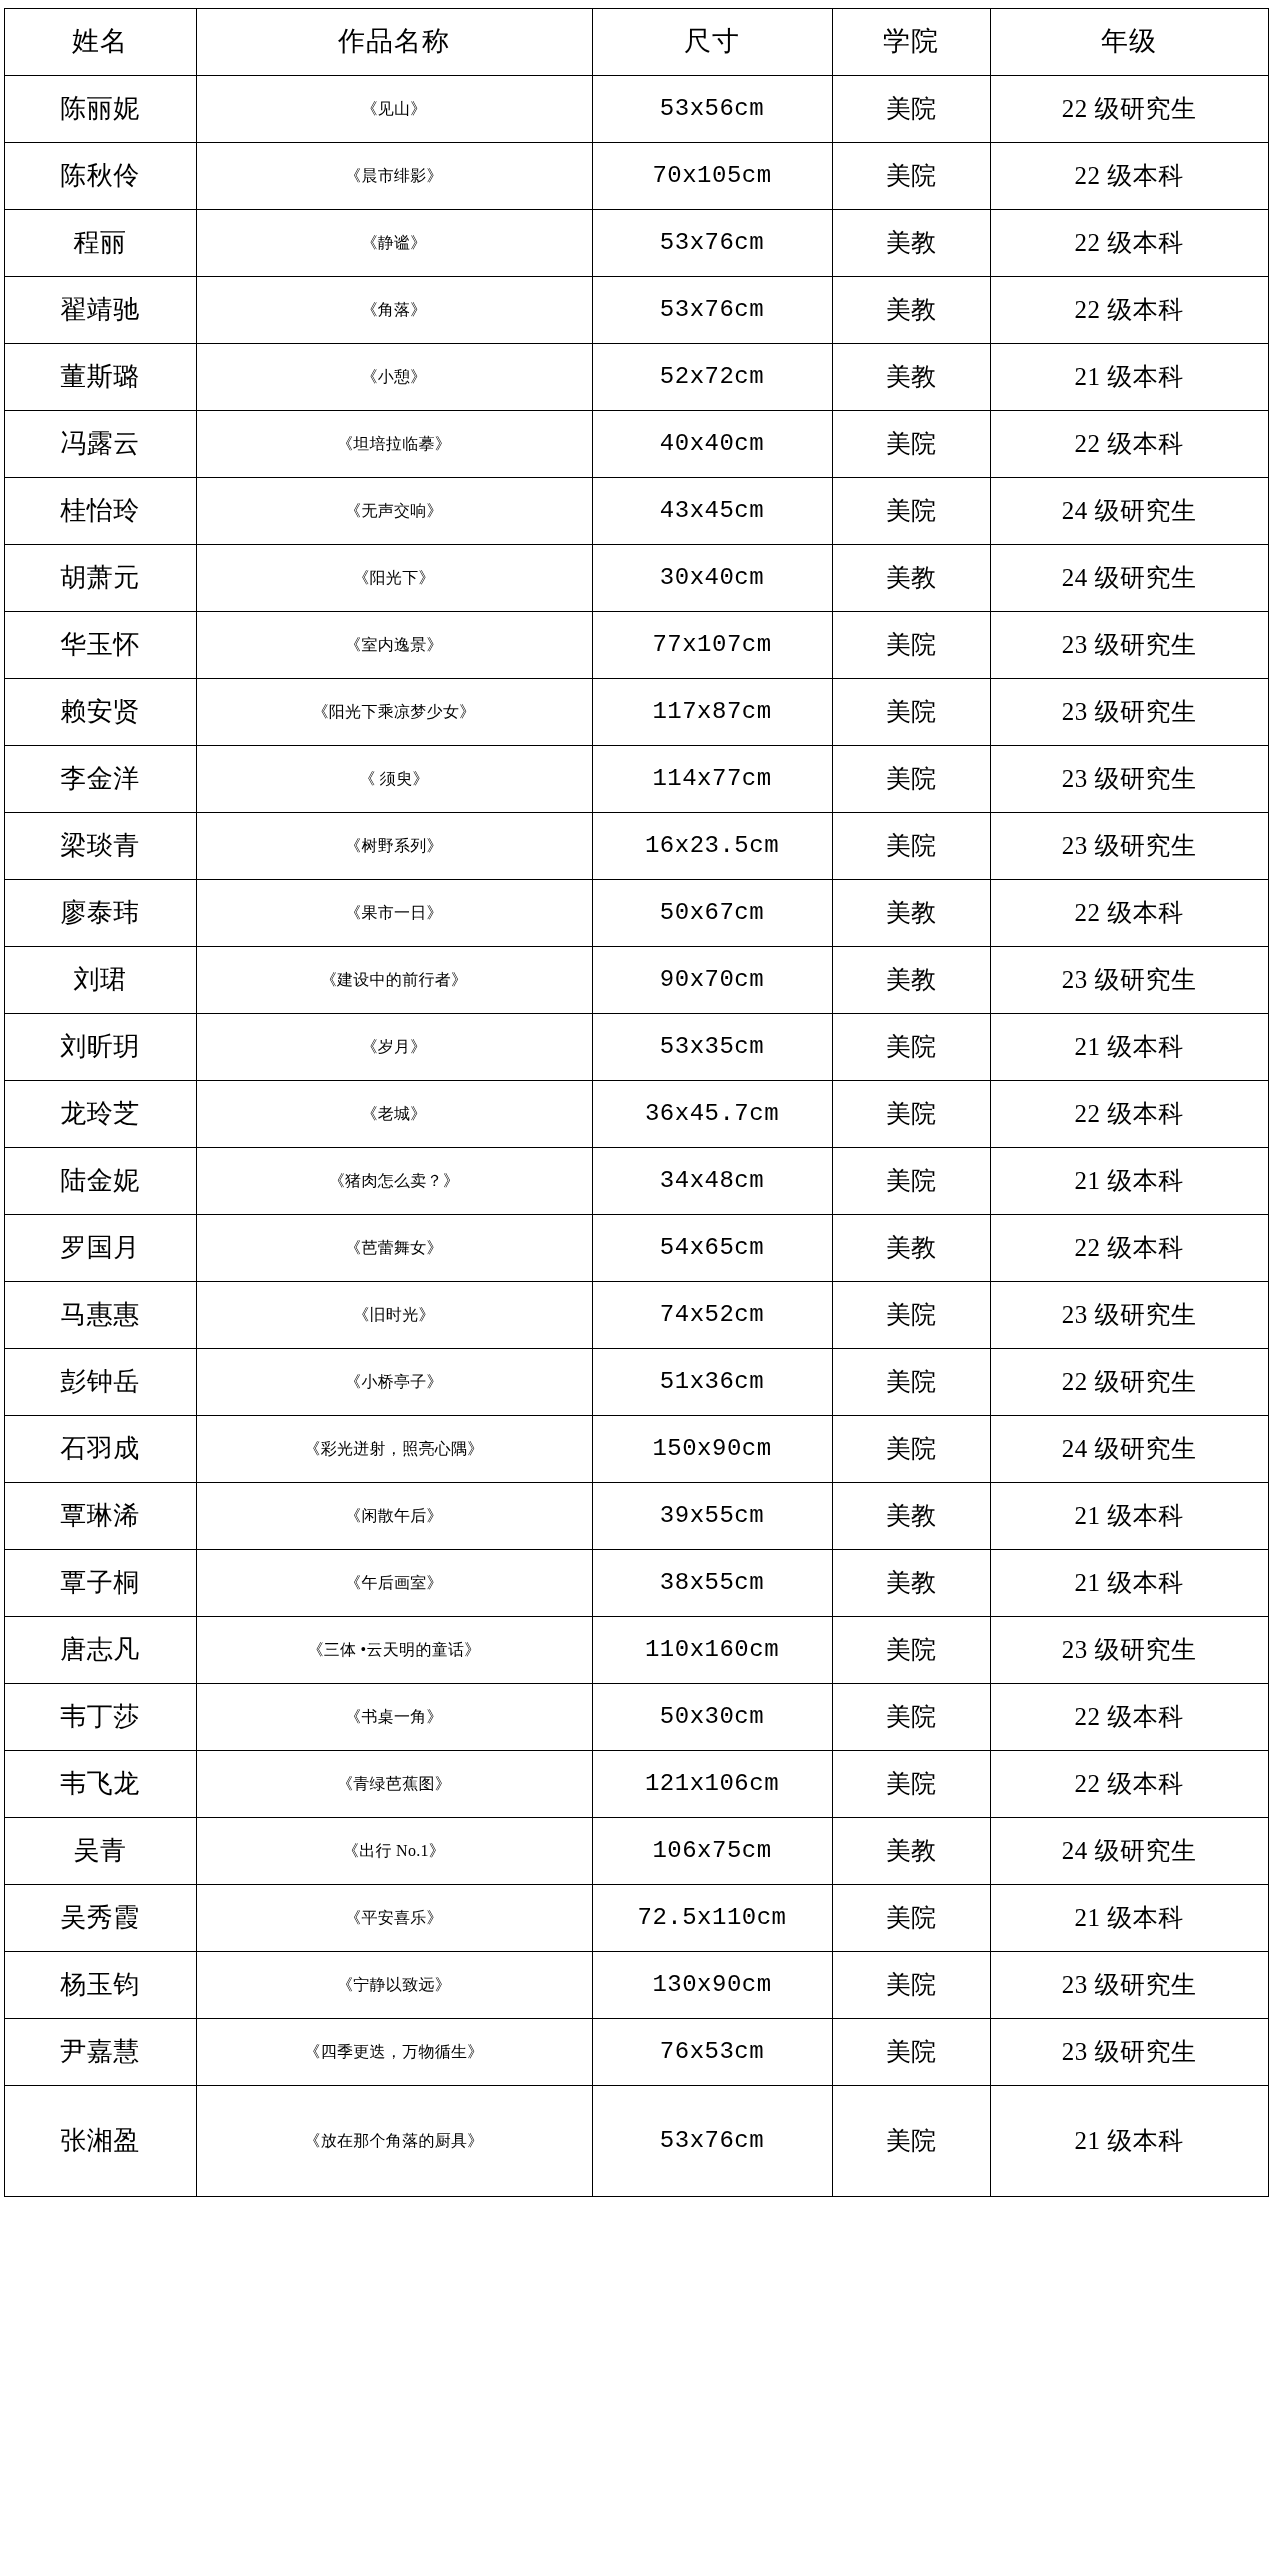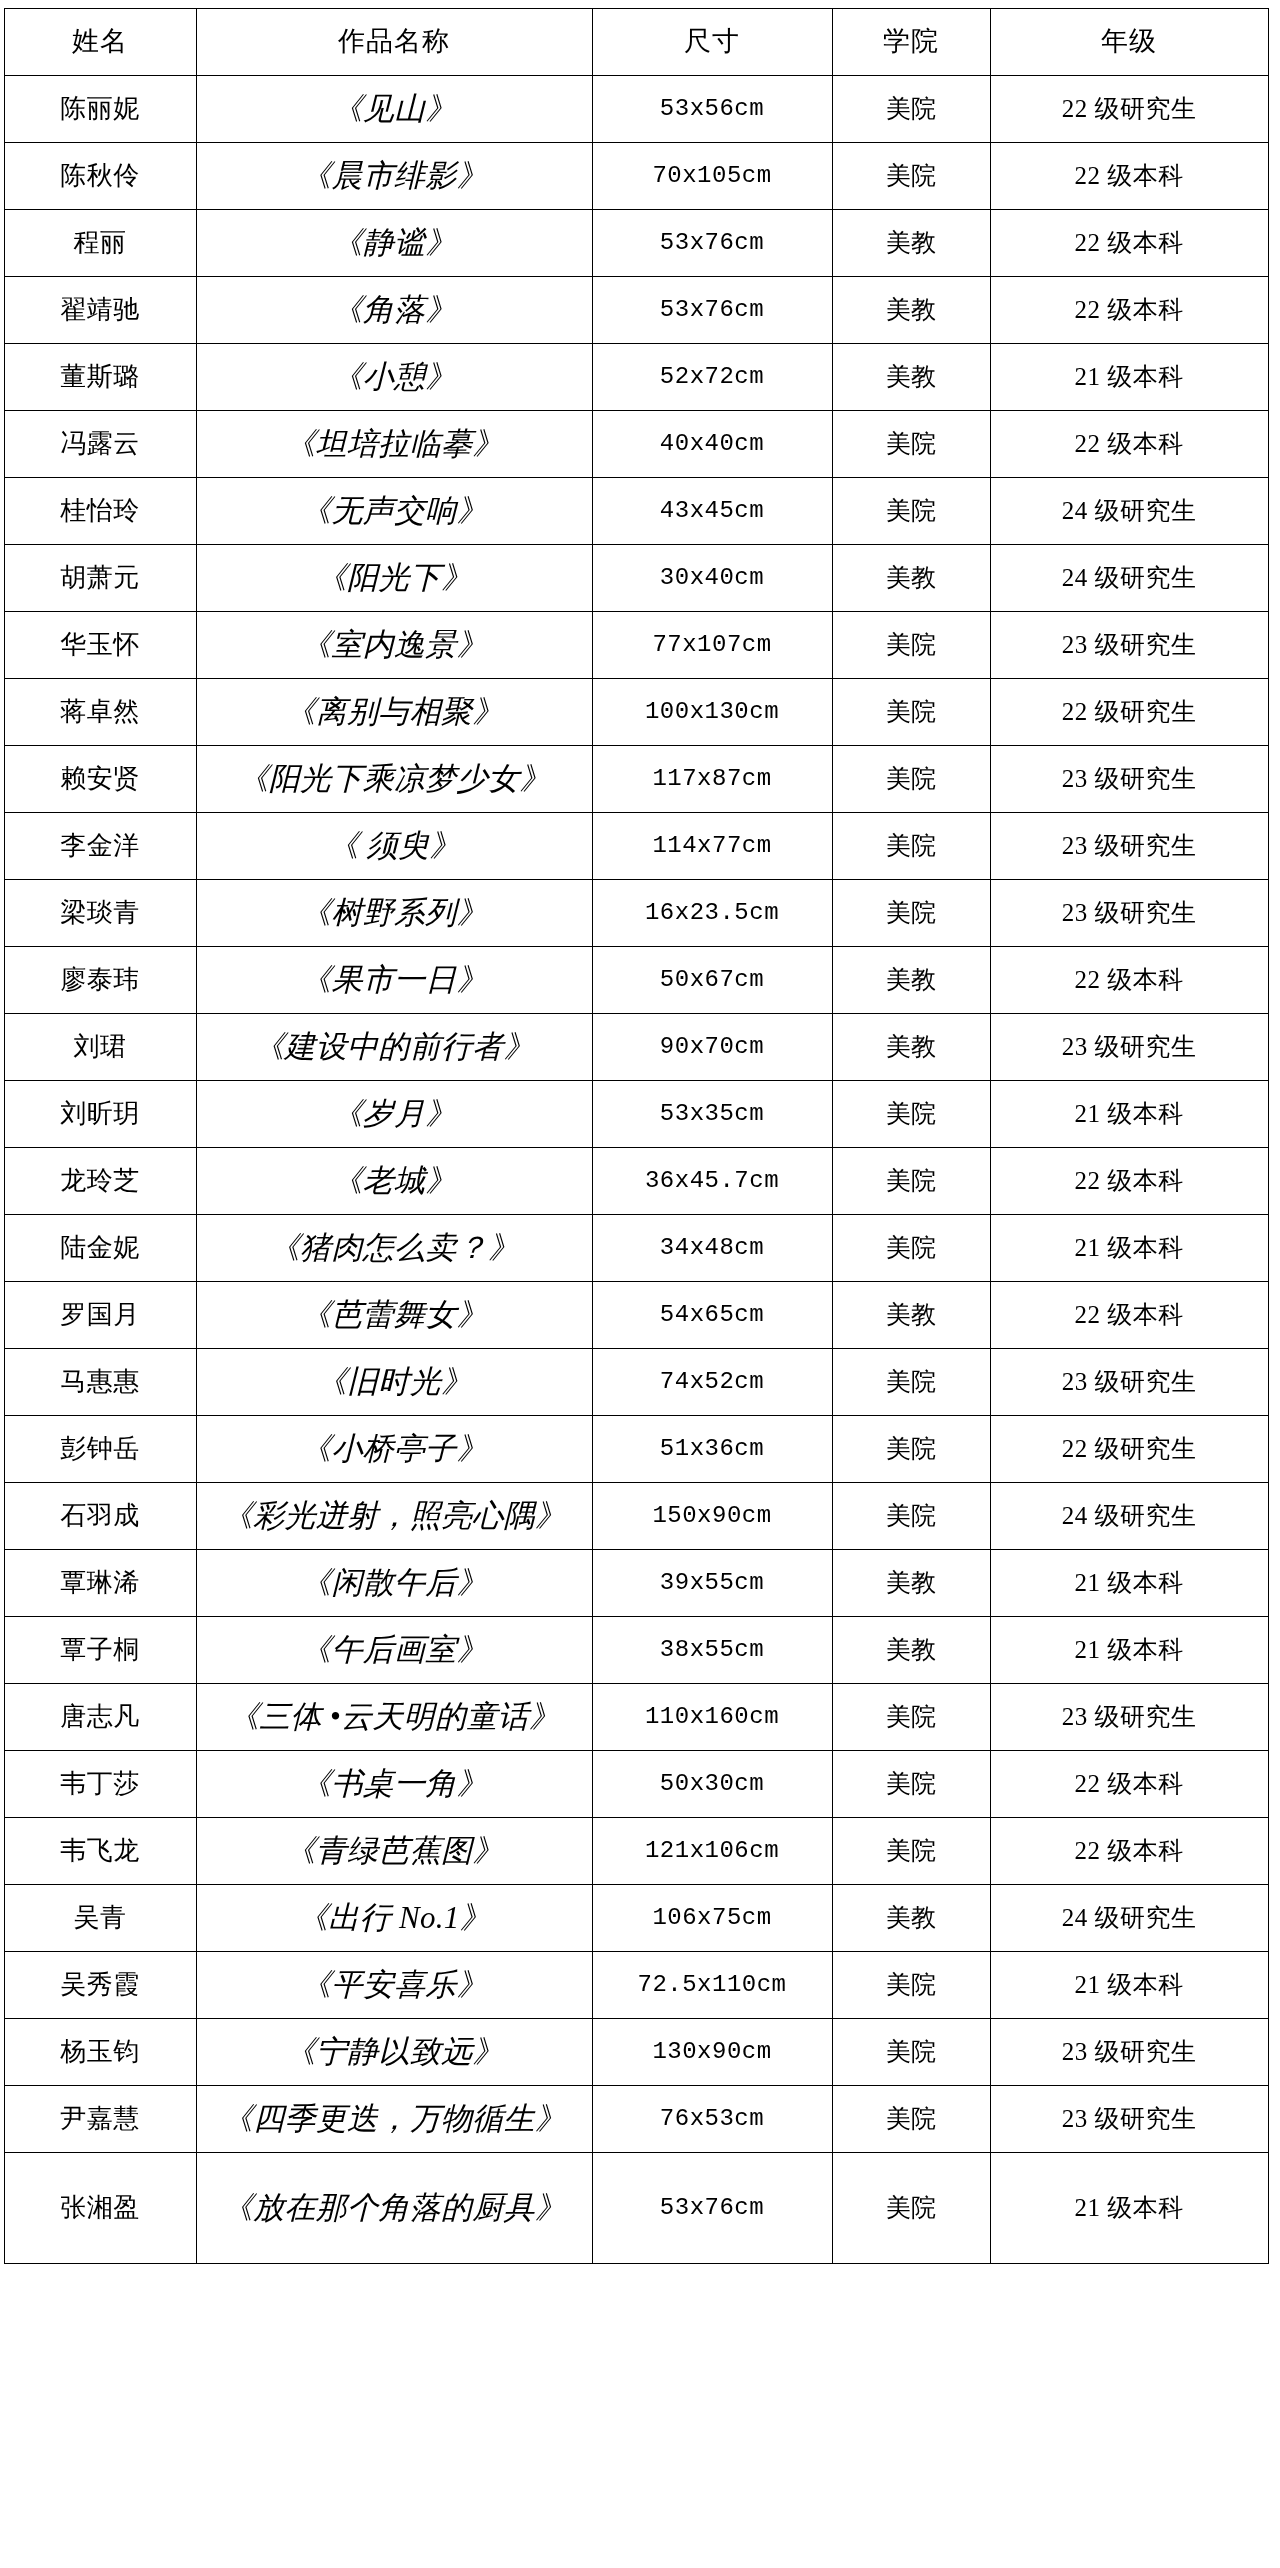--- a/index.html
+++ b/index.html
@@ -42,21 +42,21 @@
     font-size: 25px;
   }
   
   col.c-name   { width: 192px; }
   col.c-title  { width: 396px; }
   col.c-size   { width: 240px; }
   col.c-school { width: 158px; }
   col.c-grade  { width: 278px; }
 
   td.name   { font-size: 26px; letter-spacing: 0.5px; margin-left: 24px; }
-  td.title  { font-size: 31px; letter-spacing: 0.3px; font-style: italic; }
+  td.title  { font-size: 16px; letter-spacing: 0.3px; }
   td.size   { font-size: 24px; font-family: Liberation Mono, monospace; letter-spacing: 0.5px; }
   td.school { font-size: 25px; }
   td.grade  { font-size: 25px; letter-spacing: 0.5px; }
 
   td.title .wrap { display: block; padding: 0 6px; }
   tr.tall td { height: 110px; text-align: center; }
 </style>
 </head>
 <body>
 
@@ -154,29 +154,20 @@
         <tr>
           <td class="name">华玉怀</td>
           <td class="title">
             <span class="wrap">《室内逸景》</span>
           </td>
           <td class="size">77x107cm</td>
           <td class="school">美院</td>
           <td class="grade">23 级研究生</td>
         </tr>
         <tr>
-          <td class="name">蒋卓然</td>
-          <td class="title">
-            <span class="wrap">《离别与相聚》</span>
-          </td>
-          <td class="size">100x130cm</td>
-          <td class="school">美院</td>
-          <td class="grade">22 级研究生</td>
-        </tr>
-        <tr>
           <td class="name">赖安贤</td>
           <td class="title">
             <span class="wrap">《阳光下乘凉梦少女》</span>
           </td>
           <td class="size">117x87cm</td>
           <td class="school">美院</td>
           <td class="grade">23 级研究生</td>
         </tr>
         <tr>
           <td class="name">李金洋</td>

